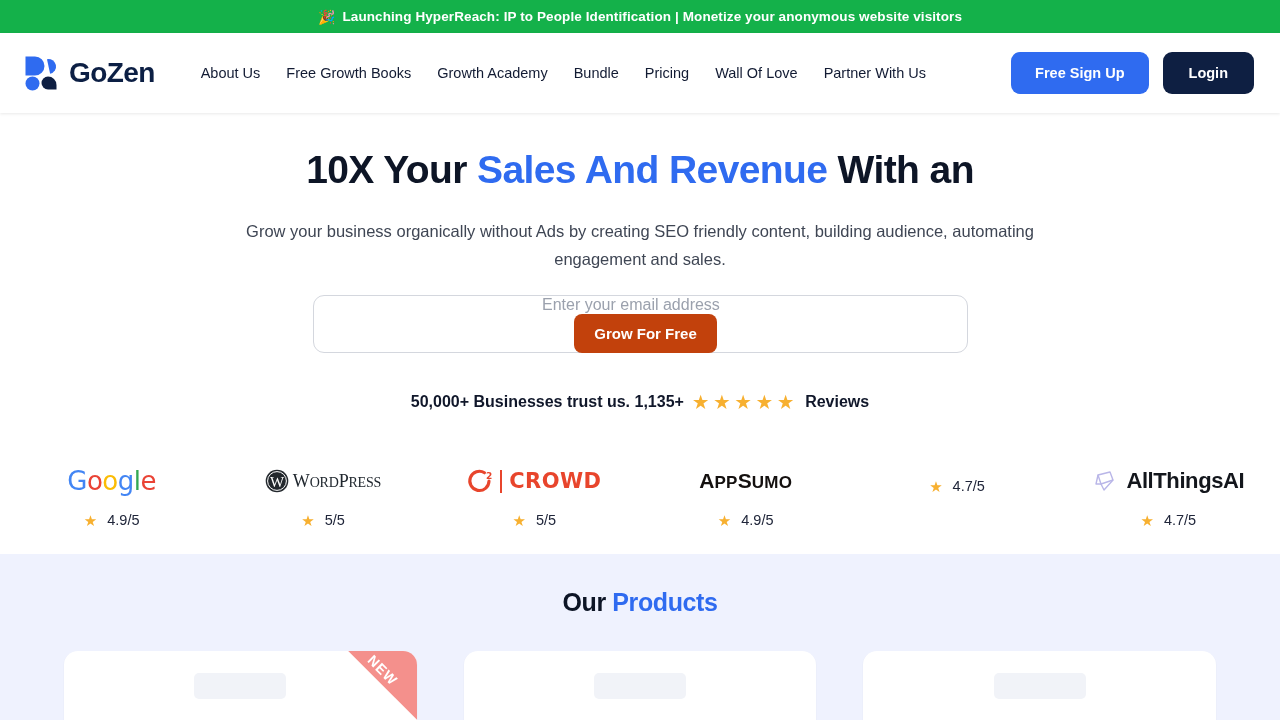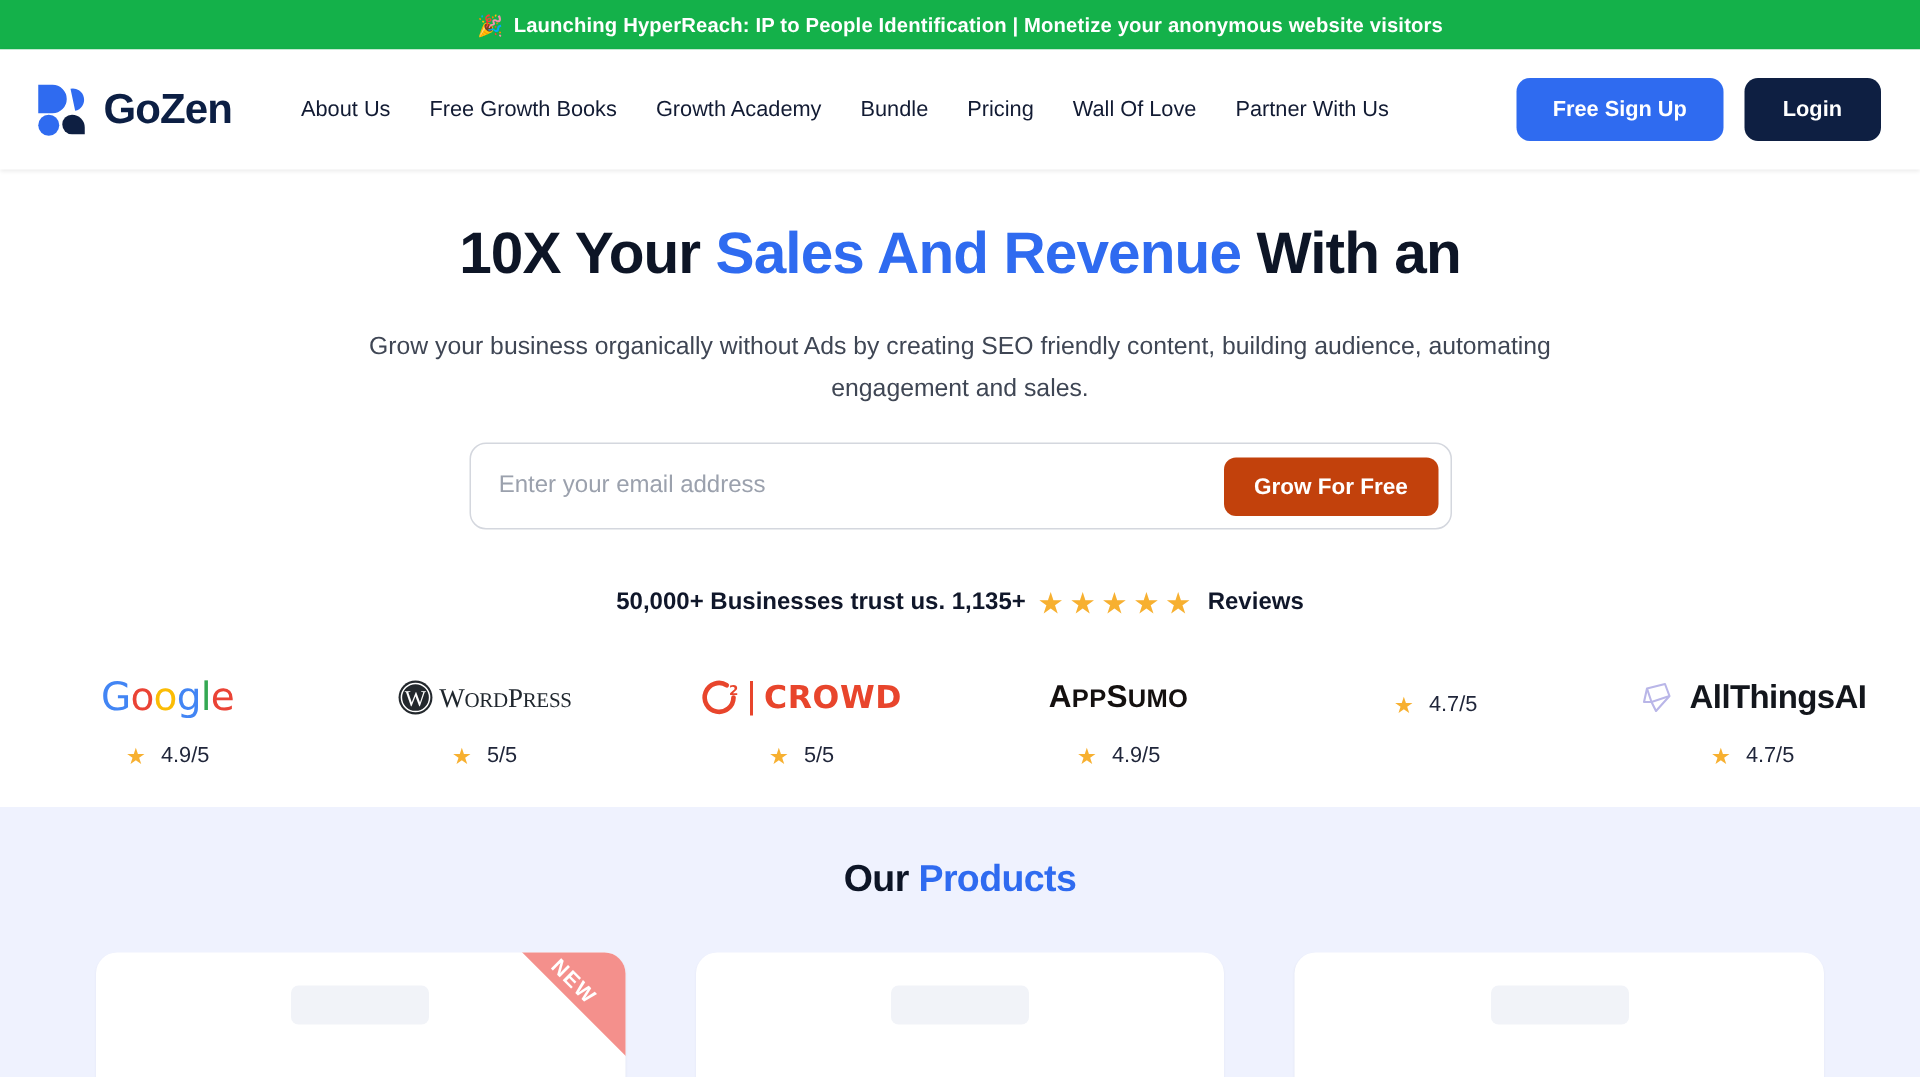--- a/index.html
+++ b/index.html
@@ -98,20 +98,21 @@
   }
 
   .email-form {
     margin:22px auto 0;
     width:655px; height:58px;
     border:1px solid #d4d7de;
     border-radius:11px;
     background:#fff;
     display:flex; align-items:center;
     padding:0 8px 0 19px;
+    flex-direction:column;
   }
   .email-input {
     flex:1 1 auto;
     border:none; outline:none;
     font-size:16px;
     font-family:"Liberation Sans", sans-serif;
     color:#1d2332;
     background:transparent;
     height:100%;
   }
@@ -129,21 +130,21 @@
     margin-top:40px;
     display:flex; align-items:center; justify-content:center;
     gap:3px;
     font-size:16px; font-weight:700; color:#10172a;
   }
   .trust-stars { display:inline-flex; gap:6px; margin:0 9px 0 6px; }
   .star { color:#f7b030; font-size:17px; line-height:1; }
 
   
   .reviews {
-    margin-top:37px;
+    margin-top:53px;
     display:grid;
     grid-template-columns:repeat(6,1fr);
     align-items:start;
     padding:0 6px;
     background:#fff;
   }
   .review-cell { text-align:center; }
   .review-logo {
     height:34px;
     display:flex; align-items:center; justify-content:center;

